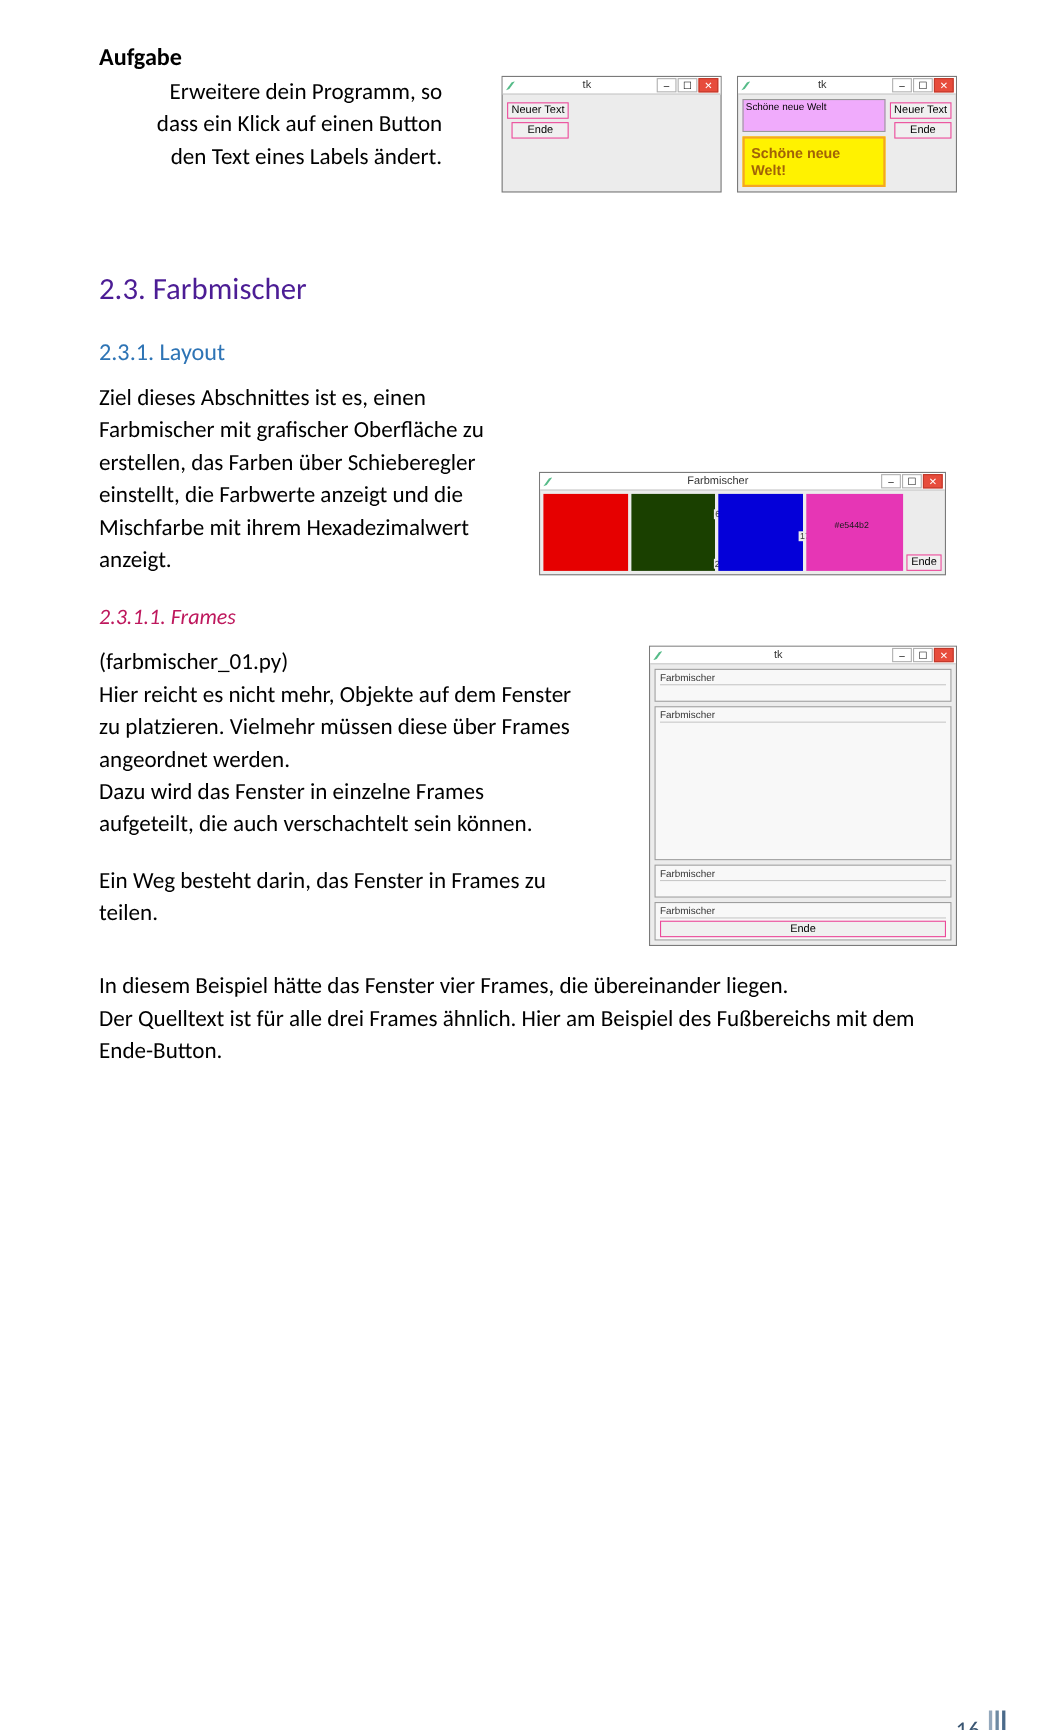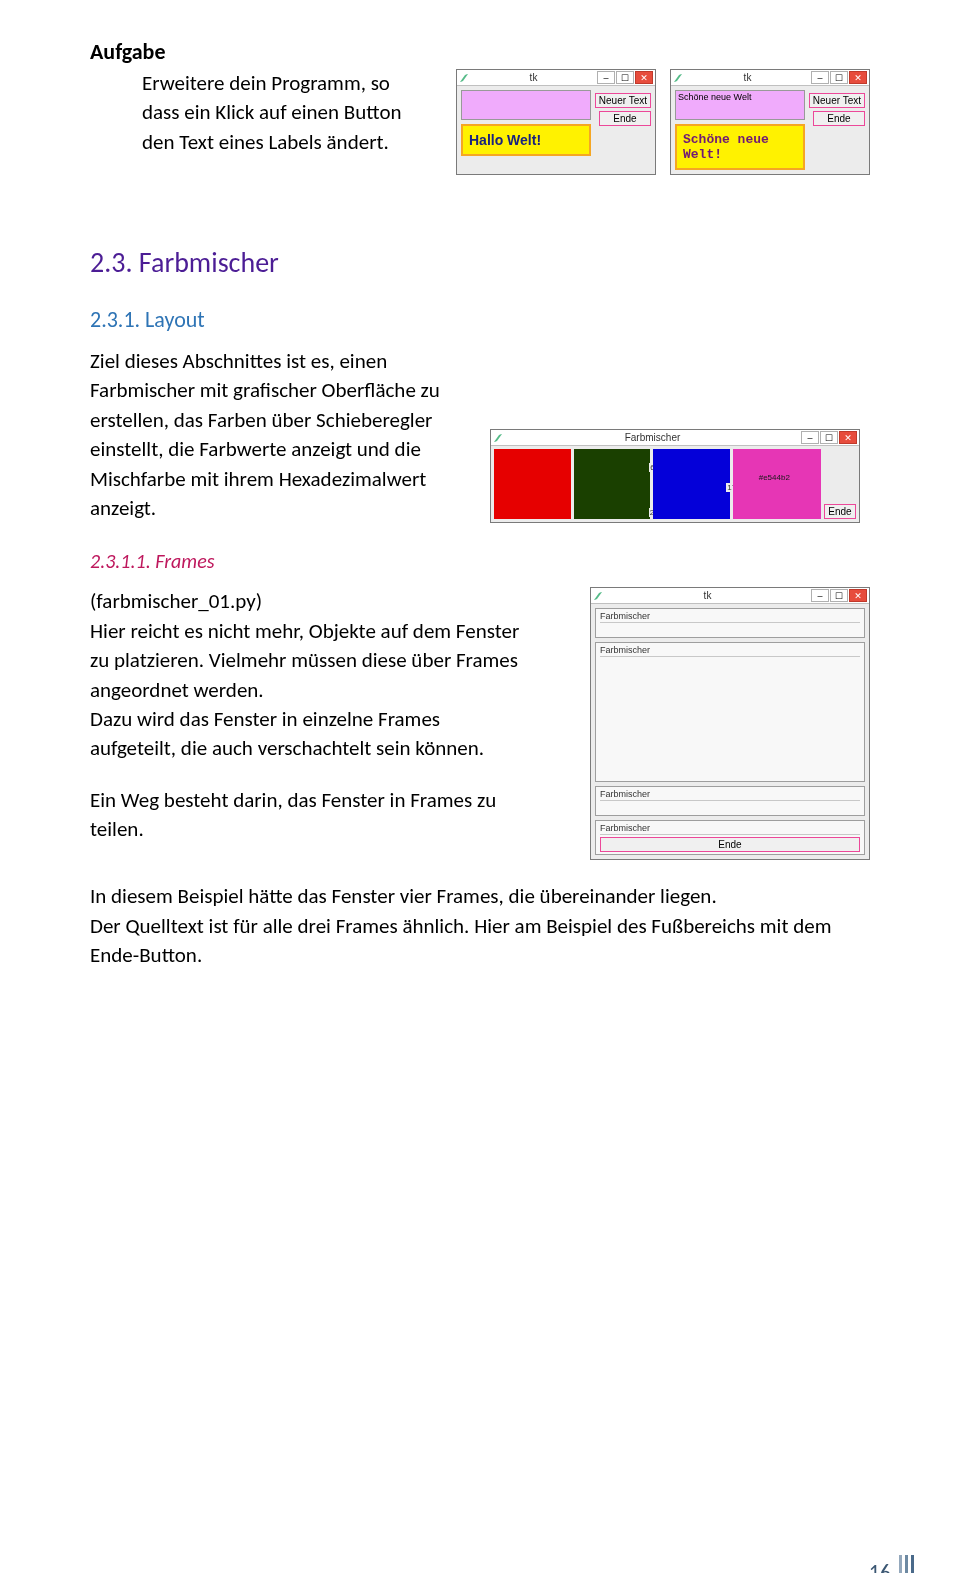--- a/index.html
+++ b/index.html
@@ -21,20 +21,21 @@
   h1.aufgabe {
     font-size: 22px;
     font-weight: bold;
     margin: 0 0 4px 0;
   }
   .task-text {
     font-size: 21px;
     margin-left: 52px;
     line-height: 1.35;
     max-width: 260px;
+    text-align: right;
   }
   .topblock {
     display: flex;
     align-items: flex-start;
   }
   .topblock .right {
     margin-left: auto;
     display: flex;
     gap: 14px;
   }
@@ -75,21 +76,21 @@
   .tk-entry {
     border: 1px solid #999; background:#f0abfc; height:30px; margin-bottom:4px;
   }
   .tk-banner {
     border: 2px solid #f5a623;
     background: #fff200;
     padding: 6px 6px;
     font-weight: bold;
   }
   .tk-banner.blue { color:#1a237e; font-size:14px; }
-  .tk-banner.red  { color:#701a75; font-size:13px;font-family:Liberation Mono, monospace; }
+  .tk-banner.red  { color:#a16207; font-size:13px; }
   .tk-button {
     display:block; text-align:center; padding:1px 3px;
     border:1px solid #ec4899; background:#f0f0f0;
     font-size:10px; margin-top:3px; min-width:52px;
   }
 
   .win.small { width:200px; }
   .win.small .content-row { display:flex; align-items:flex-start; gap:4px; }
   .win.small .left { flex:1; }
   .win.small .rightcol { display:flex; flex-direction:column; align-items:flex-end; }
@@ -189,24 +190,20 @@
                 <path d="M1 9 L6 2 Q8 1 9 1 L4 8 Q2 9 1 9 Z" fill="#5b8"></path>
               </svg>
           </span>
           <span class="title">tk</span>
           <span class="wbtn">–</span>
           <span class="wbtn">☐</span>
           <span class="wbtn close">✕</span>
         </div>
         <div class="body">
           <div class="content-row">
-            <div class="left">
-              <div class="tk-entry"></div>
-              <div class="tk-banner blue">Hallo Welt!</div>
-            </div>
             <div class="rightcol">
               <span class="tk-button">Neuer Text</span>
               <span class="tk-button">Ende</span>
             </div>
           </div>
         </div>
       </div>
 
       <div class="win small">
         <div class="titlebar">

